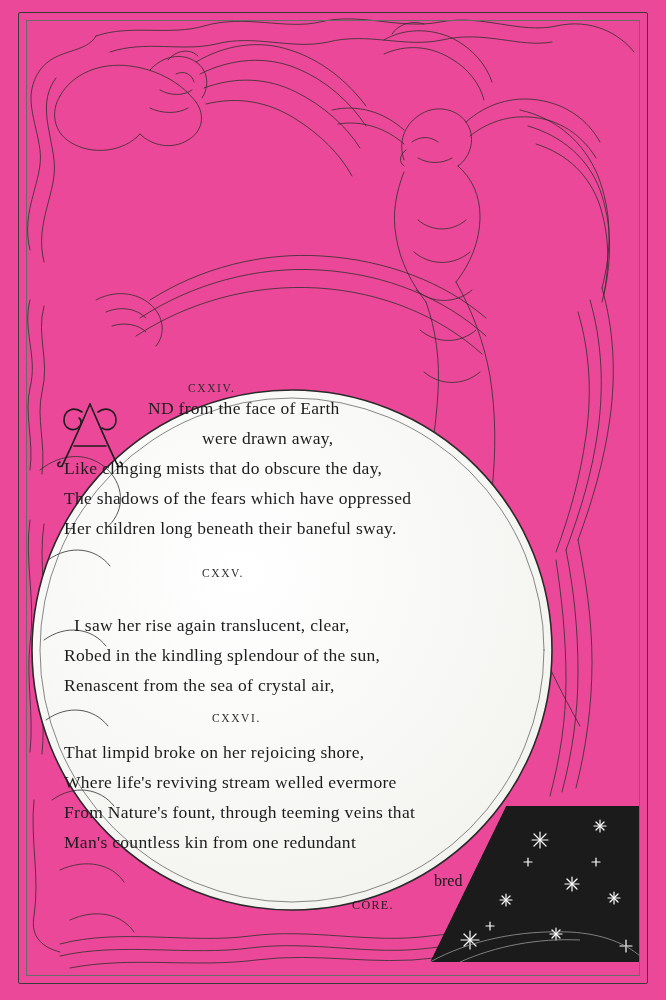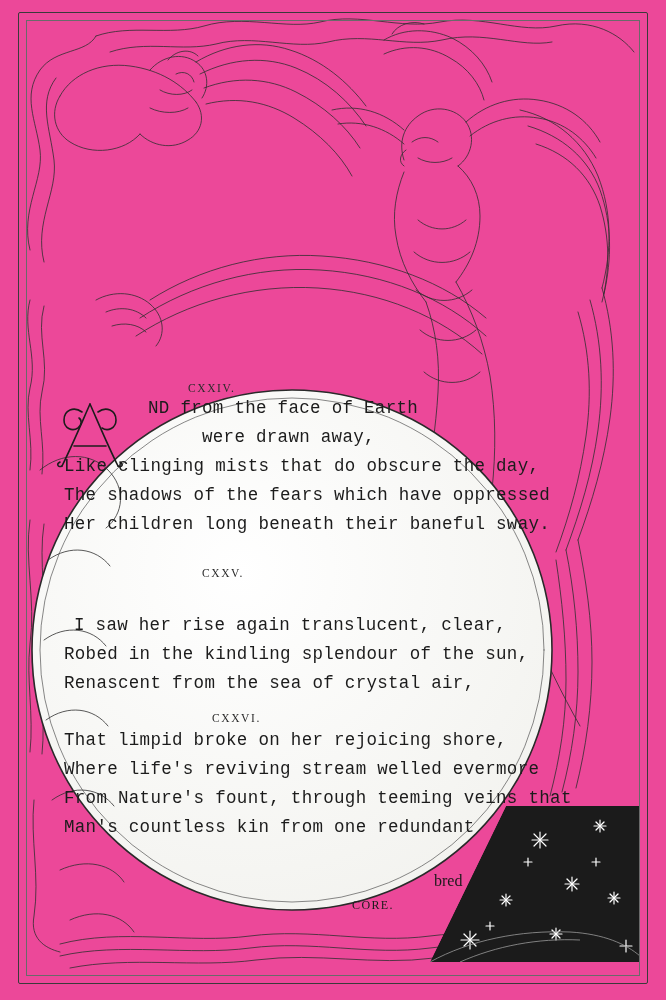--- a/index.html
+++ b/index.html
@@ -64,21 +64,21 @@
 
   .stanza-num {
     font-family: "Liberation Serif", serif;
     font-size: 11.5px;
     letter-spacing: 1.6px;
     color: #2b2b2b;
     text-align: left;
   }
 
   .line {
-    font-family: Liberation Mono, monospace;
+    font-family: Liberation Serif, serif;
     font-size: 17.5px;
     color: #1c1c1c;
     white-space: nowrap;
     letter-spacing: 0.3px;
   }
 
   .drop-cap {
     position: absolute;
     left: 0px;
     top: 14px;
@@ -90,21 +90,21 @@
   .verse-2 { position: absolute; left: 0; top: 185px; width: 450px; }
   .verse-3 { position: absolute; left: 0; top: 330px; width: 450px; }
 
   .indent-1 { padding-left: 96px; }
   .indent-2 { padding-left: 150px; }
   .indent-3 { padding-left: 22px; margin-top: 36px; }
   .indent-4 { padding-left: 12px; }
 
   .num-pos-a { margin-left: 136px; margin-bottom: 4px; }
   .num-pos-b { margin-left: 150px; margin-bottom: 6px; }
-  .num-pos-c { margin-left: 160px; margin-bottom: 6px; }
+  .num-pos-c { margin-left: 160px; margin-bottom: 18px; }
 
   .tail-word {
     position: absolute;
     font-family: "Liberation Serif", serif;
     font-size: 16px;
   }
   .tail-bred { left: 382px; top: 490px; }
   .tail-core { left: 300px; top: 516px; font-size: 12px; letter-spacing: 1.4px; }
 
   .line-sp { margin-bottom: 9px; }

